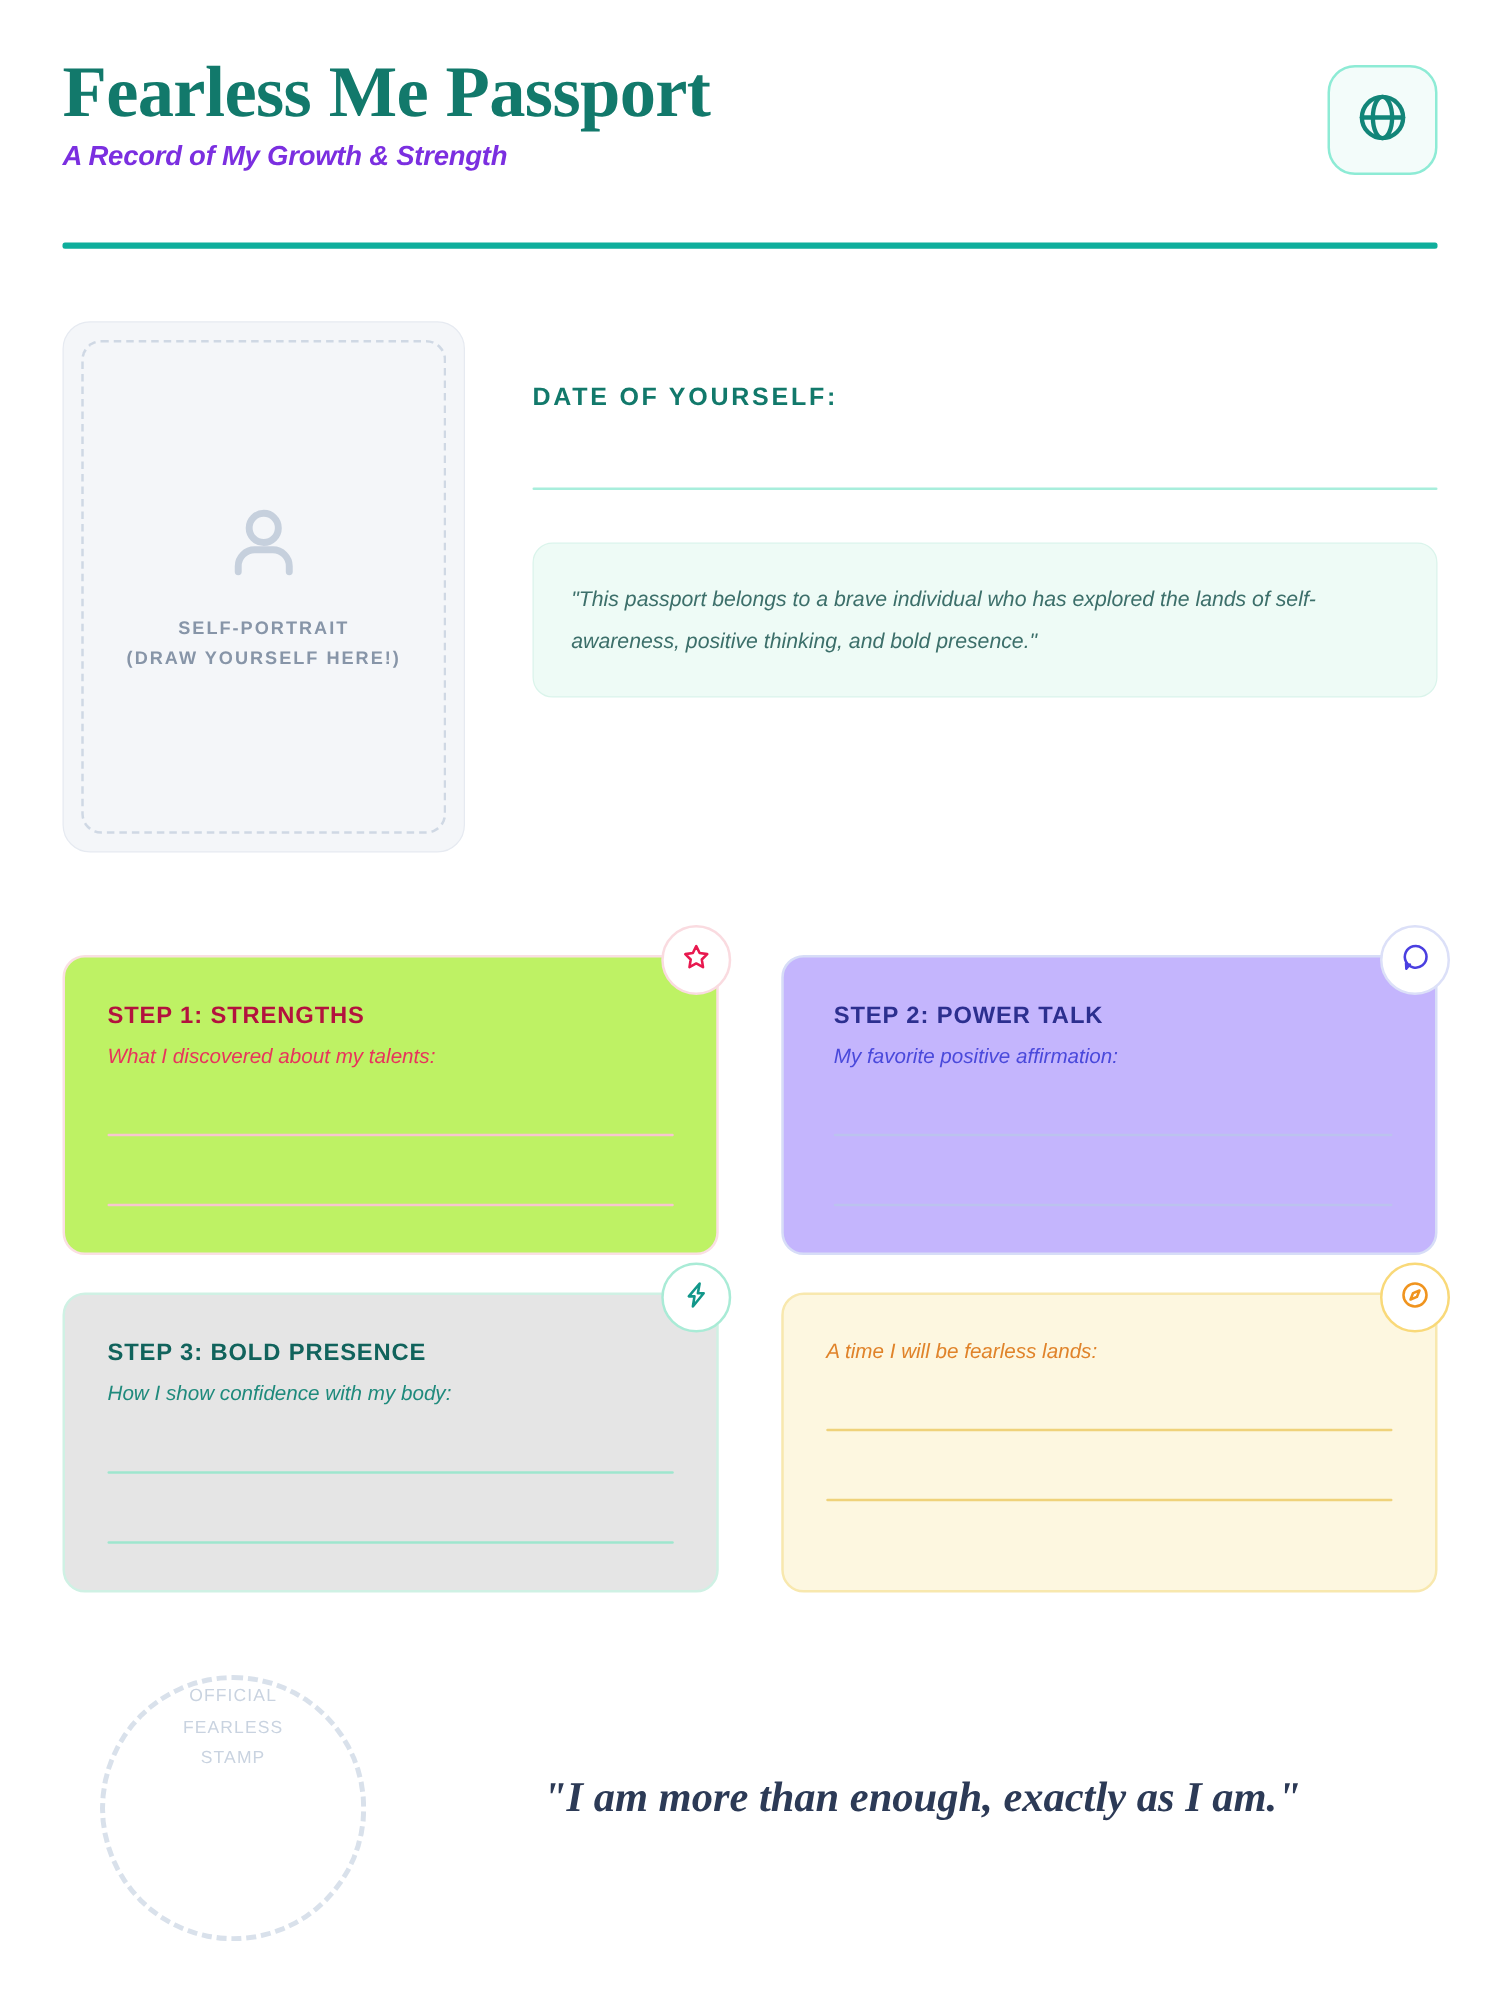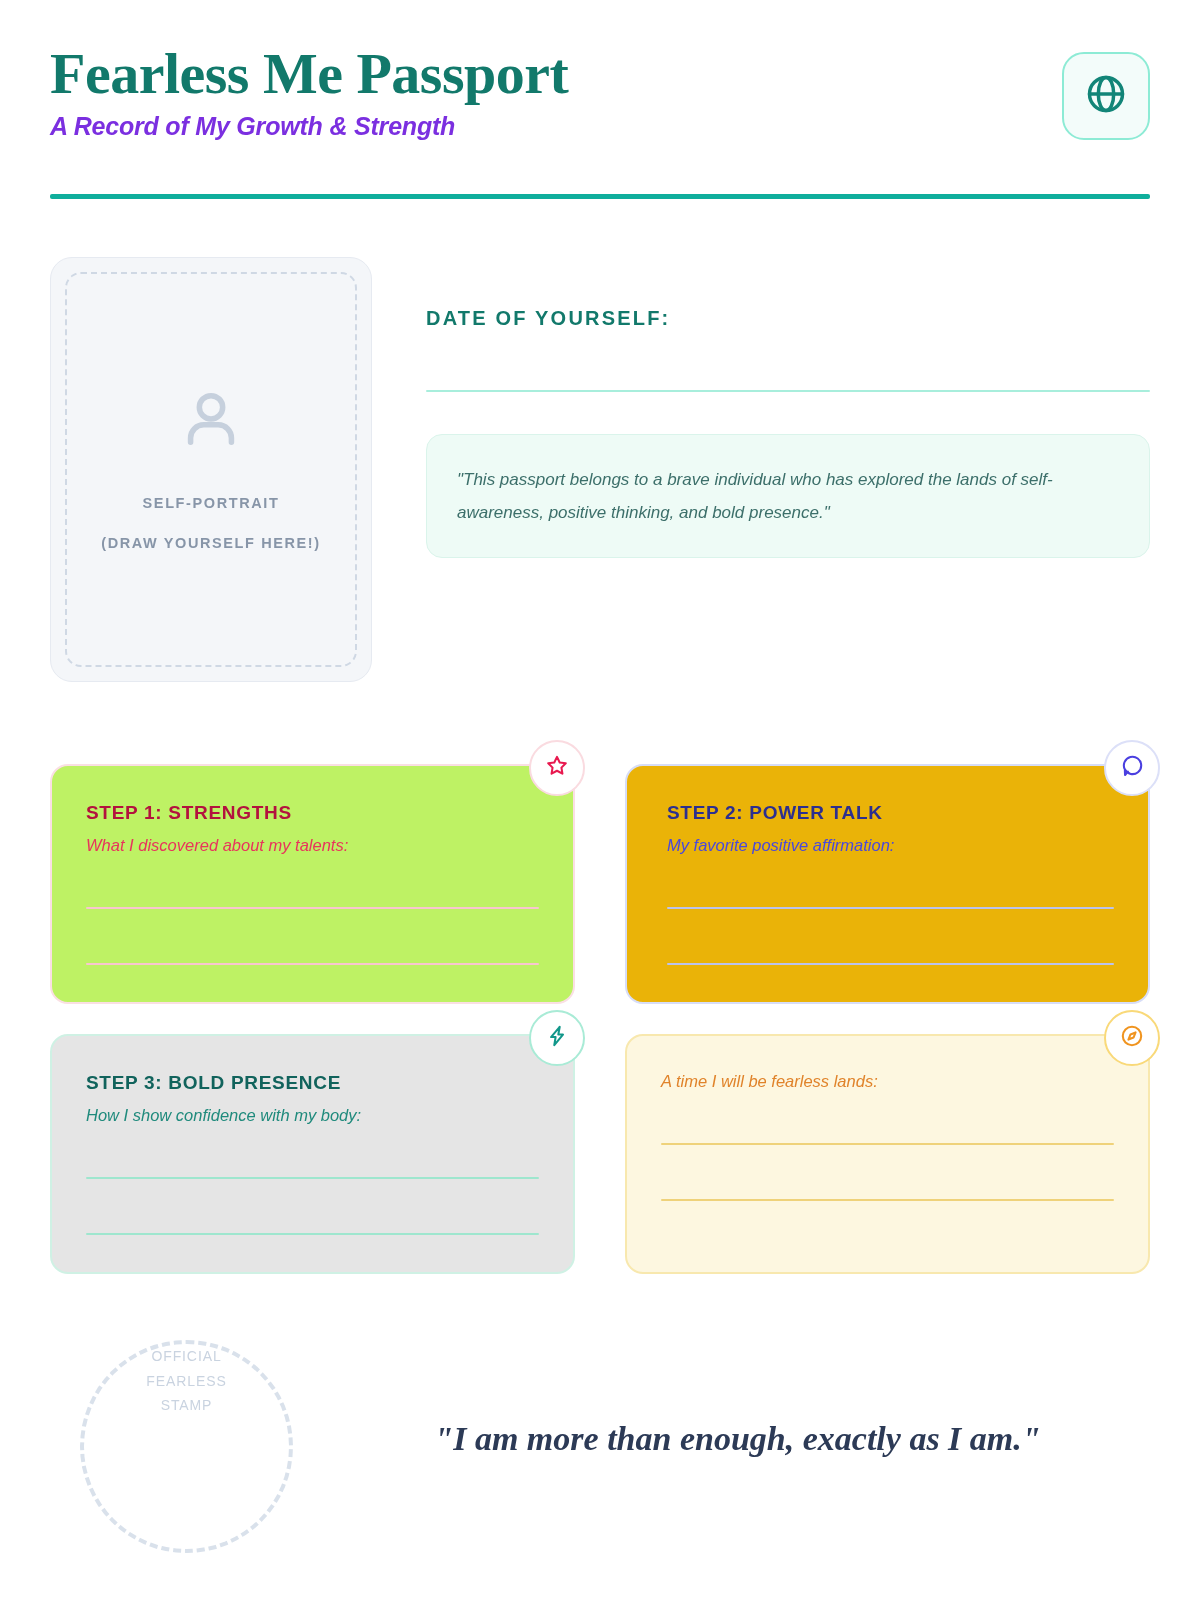--- a/index.html
+++ b/index.html
@@ -38,21 +38,21 @@
     line-height: 1.05;
     letter-spacing: -0.5px;
     color: #12796B;
     white-space: nowrap;
   }
   .subtitle {
     margin: 7px 0 0 0;
     font-family: "Liberation Sans", sans-serif;
     font-style: italic;
     font-weight: bold;
-    font-size: 25px;
+    font-size: 22px;
     letter-spacing: -0.2px;
     color: #7B2FE0;
   }
   .brand-badge {
     position: absolute;
     top: 52px;
     right: 0;
     width: 84px;
     height: 84px;
     border-radius: 22px;
@@ -88,21 +88,21 @@
   .portrait-inner {
     width: 100%;
     height: 100%;
     box-sizing: border-box;
     border: 2px dashed #CFD8E4;
     border-radius: 16px;
     display: flex;
     flex-direction: column;
     align-items: center;
     justify-content: center;
-    gap: 16px;
+    gap: 0;
   }
   .portrait-icon { margin-bottom: 18px; }
   .portrait-label {
     font-size: 14.5px;
     font-weight: bold;
     letter-spacing: 1.6px;
     color: #8795A8;
     text-align: center;
     line-height: 1.65;
   }
@@ -188,21 +188,21 @@
     justify-content: center;
   }
 
   
   .card-1 { background: #bef264; border-color: #FADFE3; }
   .card-1 .step-title { color: #B3123E; }
   .card-1 .step-prompt { color: #E8345C; }
   .card-1 .write-line { background: #F8C6CF; }
   .card-1 .step-badge { border-color: #FADBE0; }
   
-  .card-2 { background: #eab308; border-color: #D7DDF7; padding-left: 40px; }
+  .card-2 { background: #c4b5fd; border-color: #D7DDF7; padding-left: 40px; }
   .card-2 .step-title { color: #2C2F8F; }
   .card-2 .step-prompt { color: #4A49DB; }
   .card-2 .write-line { background: #BBC3EE; }
   .card-2 .step-badge { border-color: #DCE0F8; }
   
   .card-3 { background: #e5e5e5; border-color: #CFF1E4; }
   .card-3 .step-title { color: #11635C; }
   .card-3 .step-prompt { color: #1F8A7C; }
   .card-3 .write-line { background: #9EE6CE; }
   .card-3 .step-badge { border-color: #A9EBD6; }

